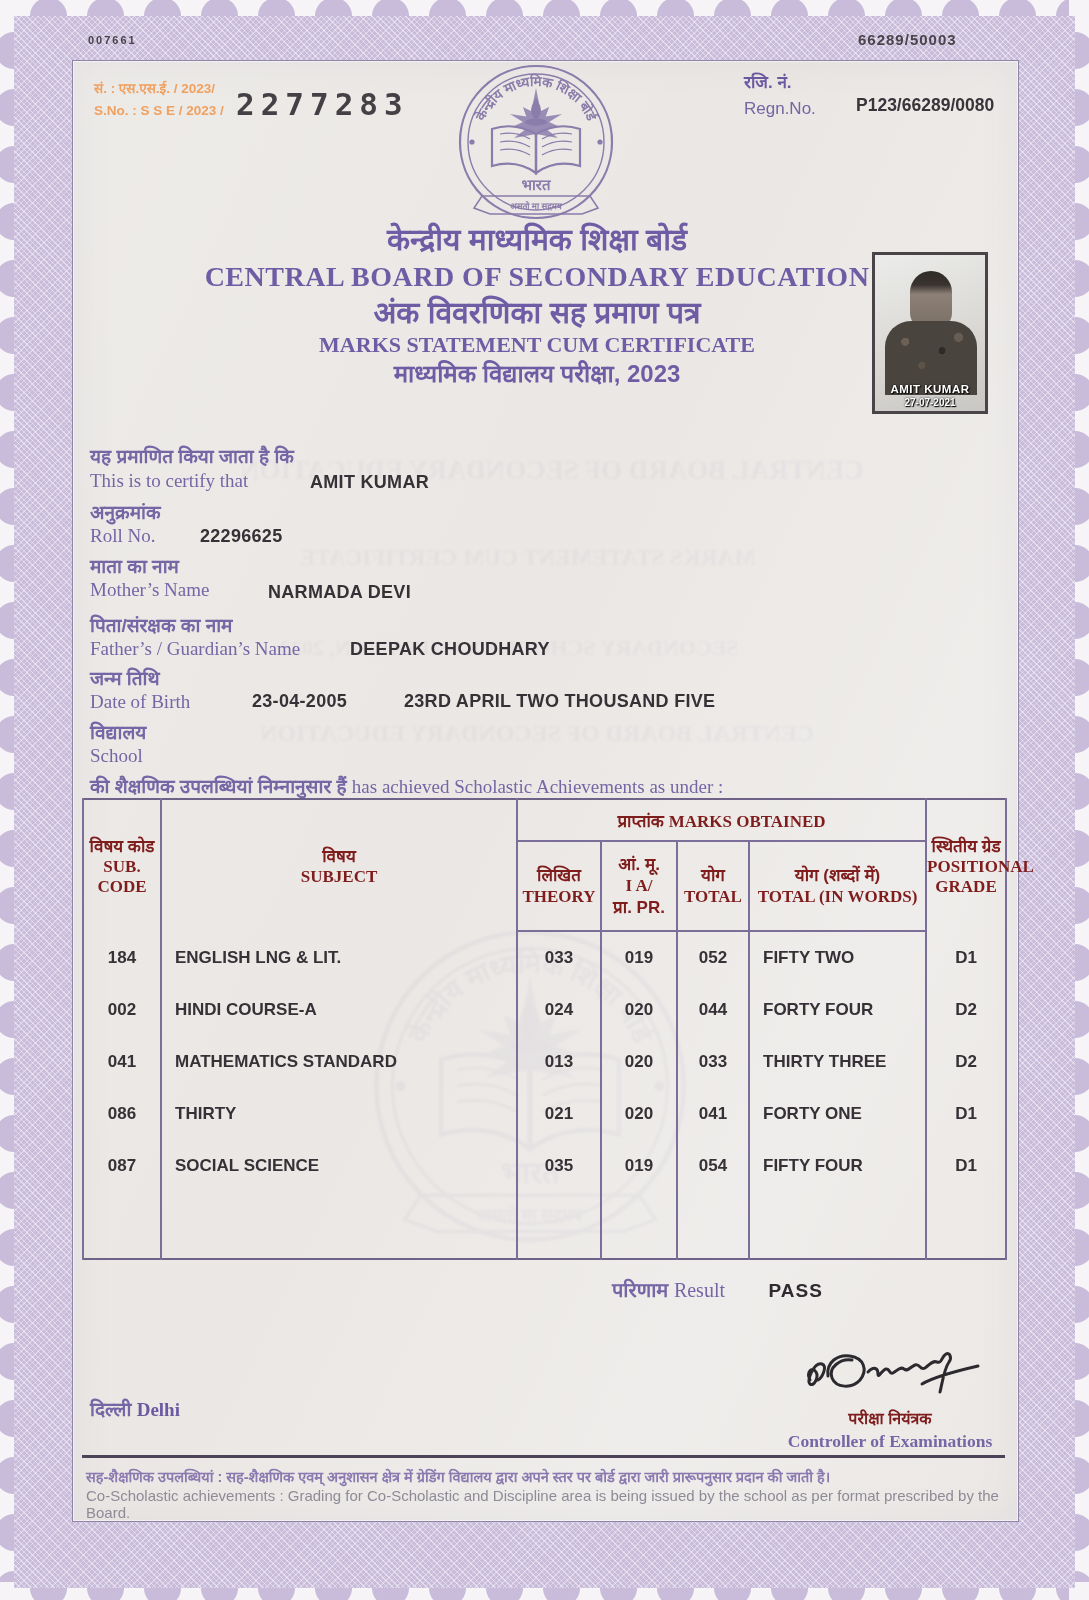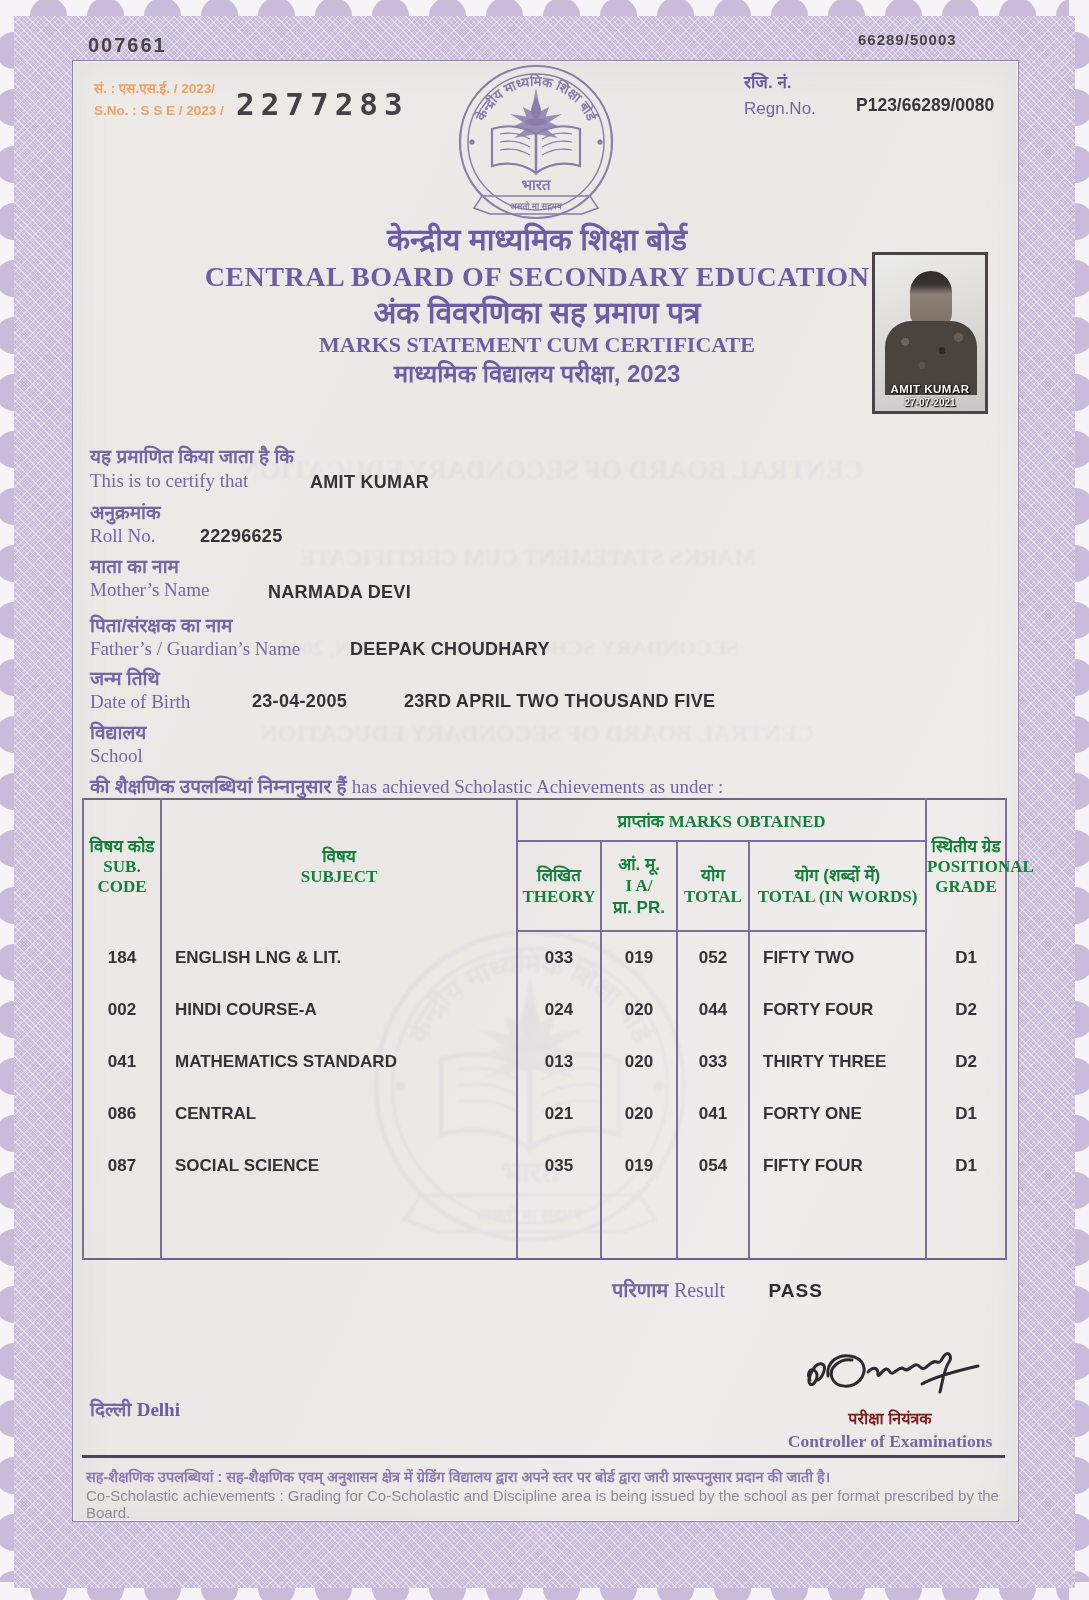--- a/index.html
+++ b/index.html
@@ -31,21 +31,21 @@
     background:linear-gradient(115deg,#edebe8 0%,#eae7e4 45%,#efedeb 75%,#ebe8e5 100%);
     border:1px solid #8f84a6;box-shadow:inset 0 0 0 1px rgba(255,255,255,.5), inset 0 0 40px rgba(130,115,160,.08);}
 
   .abs{position:absolute;}
   .purple{color:#7465a4;}
   .purpleb{color:#6b5aa1;font-weight:bold;}
   .dark{color:#39343a;font-weight:bold;}
   .serif{font-family:"Liberation Serif","DejaVu Serif",serif;}
   .mono{font-family:"DejaVu Sans Mono","Liberation Mono",monospace;}
 
-  .serial-l{left:88px;top:34px;font-size:20px;font-weight:bold;color:#49434a;letter-spacing:2px;}
+  .serial-l{left:88px;top:34px;font-size:11px;font-weight:bold;color:#49434a;letter-spacing:2px;}
   .serial-r{left:858px;top:31px;font-size:15px;font-weight:bold;color:#49434a;letter-spacing:1px;}
 
   .refblock{left:94px;top:78px;font-size:13.5px;font-weight:bold;color:#f0a05f;line-height:1.65;filter:blur(.4px);}
   .certno{left:236px;top:86px;font-size:31px;font-weight:bold;color:#453f46;letter-spacing:6px;}
 
   .regn-labels{left:744px;top:70px;font-size:17px;line-height:1.5;}
   .regn-value{left:856px;top:95px;font-size:17.5px;}
 
   .hdr{left:92px;top:225px;width:890px;text-align:center;line-height:1.0;}
   .hdr .h-hi1{font-size:30px;font-weight:bold;color:#6e5da5;margin:0 0 8px 0;}
@@ -75,21 +75,21 @@
   .lab-en{font-size:19px;color:#7566a6;font-family:"Liberation Serif","DejaVu Serif",serif;}
   .val{font-size:18px;font-weight:bold;color:#353136;letter-spacing:.3px;}
 
   
   table.marks{position:absolute;left:82px;top:798px;width:923px;height:460px;border-collapse:collapse;table-layout:fixed;}
   table.marks col.c-code{width:78px;} table.marks col.c-sub{width:356px;}
   table.marks col.c-th{width:84px;} table.marks col.c-ia{width:76px;}
   table.marks col.c-tot{width:72px;} table.marks col.c-wrd{width:177px;} table.marks col.c-grd{width:80px;}
   table.marks th, table.marks td{border-left:2px solid #7b6f99;border-right:2px solid #7b6f99;padding:0;margin:0;}
   table.marks{border:2.5px solid #6e6289;}
-  table.marks thead th{color:#15803d;font-weight:bold;vertical-align:middle;text-align:center;}
+  table.marks thead th{color:#7f1d1d;font-weight:bold;vertical-align:middle;text-align:center;}
   table.marks thead tr.r1 th{border-bottom:2px solid #7b6f99;height:40px;font-size:17px;}
   table.marks thead tr.r1 th.nobot{border-bottom:none;}
   table.marks thead tr.r2 th{border-bottom:2px solid #7b6f99;height:88px;font-size:17px;line-height:1.25;}
   table.marks thead .en{font-family:"Liberation Serif","DejaVu Serif",serif;font-weight:bold;display:block;}
   table.marks thead .hi{display:block;}
   table.marks thead .inl{display:inline;}
   table.marks tbody td{border-top:none;border-bottom:none;font-size:17px;font-weight:bold;color:#353136;text-align:center;height:52px;vertical-align:middle;}
   table.marks tbody td.sub, table.marks tbody td.wrd{text-align:left;padding-left:13px;}
   table.marks tr.filler td{height:66px;}
 
@@ -305,21 +305,21 @@
         <td>041</td>
         <td class="sub">MATHEMATICS STANDARD</td>
         <td>013</td>
         <td>020</td>
         <td>033</td>
         <td class="wrd">THIRTY THREE</td>
         <td>D2</td>
       </tr>
       <tr>
         <td>086</td>
-        <td class="sub">CENTRAL</td>
+        <td class="sub">THIRTY</td>
         <td>021</td>
         <td>020</td>
         <td>041</td>
         <td class="wrd">FORTY ONE</td>
         <td>D1</td>
       </tr>
       <tr>
         <td>087</td>
         <td class="sub">SOCIAL SCIENCE</td>
         <td>035</td>

